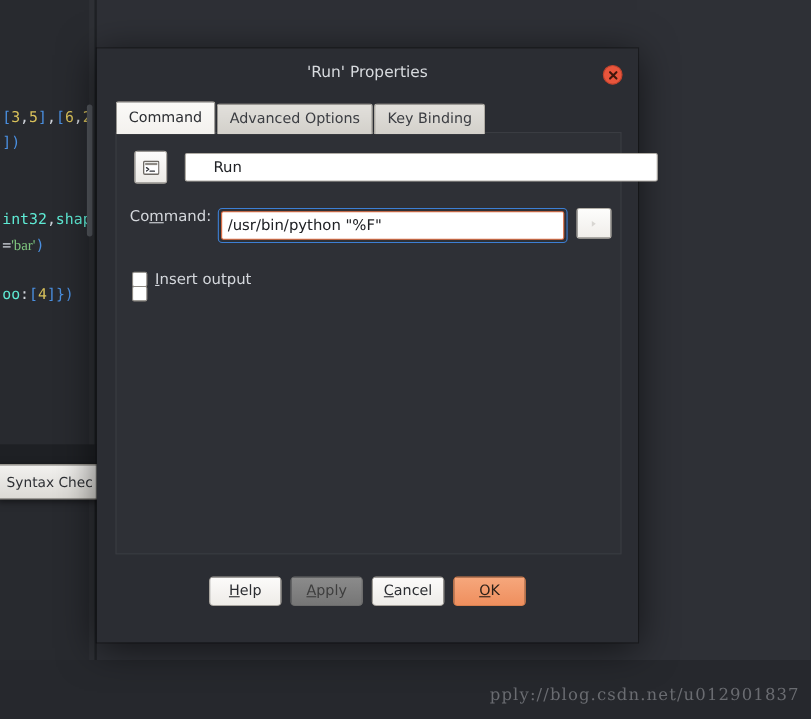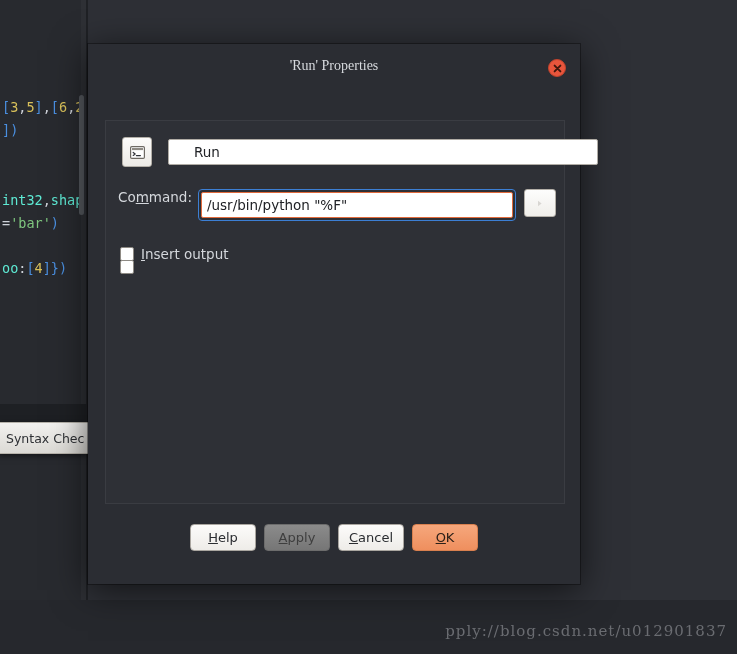--- a/index.html
+++ b/index.html
@@ -53,21 +53,21 @@
     left: 0;
     white-space: pre;
     font-family: "DejaVu Sans Mono", "Liberation Mono", monospace;
     font-size: 13.5px;
     line-height: 14px;
     letter-spacing: 0px;
   }
   .tok-br   { color: #4a8fe0; }
   .tok-num  { color: #d8c05a; }
   .tok-id   { color: #5eead4; margin-top: 10px; }
-  .tok-str  { color: #7fc77f; }
+  .tok-str  { color: #7fc77f; font-family: Liberation Serif, serif; }
   .tok-op   { color: #cfd3da; }
 
   #editor-scroll-track {
     position: absolute;
     right: 2px; top: 0;
     width: 5px; height: 600px;
     background: rgba(255,255,255,0.03);
   }
   #editor-scroll-thumb {
     position: absolute;
@@ -118,21 +118,20 @@
   #titlebar {
     position: relative;
     height: 46px;
   }
   #dialog-title {
     position: absolute;
     left: 0; right: 0; top: 14px;
     text-align: center;
     font-size: 14px;
     color: #d7dade;
-    font-family: Liberation Serif, serif;
   }
   #close-btn {
     position: absolute;
     right: 14px; top: 15px;
     width: 16px; height: 16px;
     border-radius: 50%;
     background: #e8553c;
     border: 1px solid #c0432d;
     cursor: pointer;
     display: flex;
@@ -366,20 +365,31 @@
 
   <div id="titlebar">
     <div id="dialog-title">'Run' Properties</div>
     <div id="close-btn">
       <svg width="9" height="9" viewBox="0 0 9 9" aria-hidden="true">
         <path d="M1.6 1.6 L7.4 7.4 M7.4 1.6 L1.6 7.4" stroke="#40160c" stroke-width="1.9" stroke-linecap="round"></path>
       </svg>
     </div>
   </div>
 
+  <div id="tabbar">
+    <div class="tab active">
+      <span>Command</span>
+    </div>
+    <div class="tab">
+      <span>Advanced Options</span>
+    </div>
+    <div class="tab">
+      <span>Key Binding</span>
+    </div>
+  </div>
 
   <div id="tabpane">
 
     <div id="name-row">
       <div id="icon-btn">
         <svg width="15" height="13" viewBox="0 0 15 13" aria-hidden="true">
           <rect x="0.6" y="0.6" width="13.8" height="11.8" rx="1.2" fill="#ffffff" stroke="#6e6a64" stroke-width="1.2"></rect>
           <rect x="2" y="2" width="11" height="2.1" fill="#8e8a84"></rect>
           <path d="M3.2 6.4 L5.2 7.9 L3.2 9.4" fill="none" stroke="#32343a" stroke-width="1.2" stroke-linecap="round" stroke-linejoin="round"></path>
           <path d="M6.4 9.6 H10.4" stroke="#32343a" stroke-width="1.2" stroke-linecap="round"></path>

